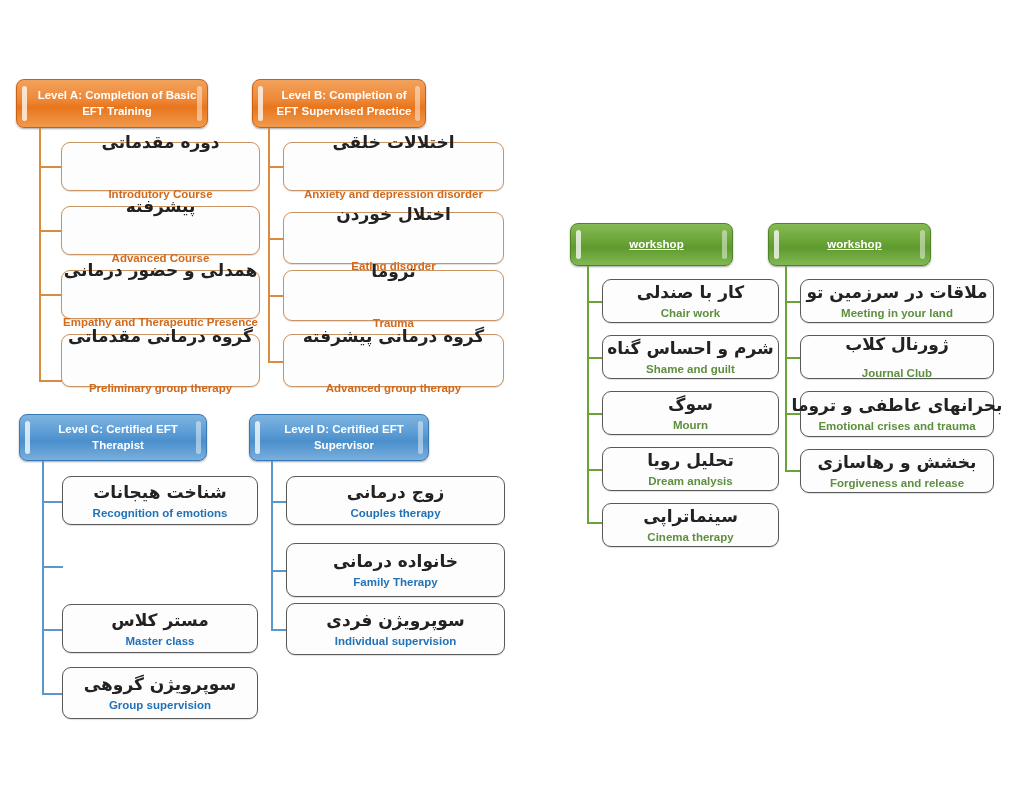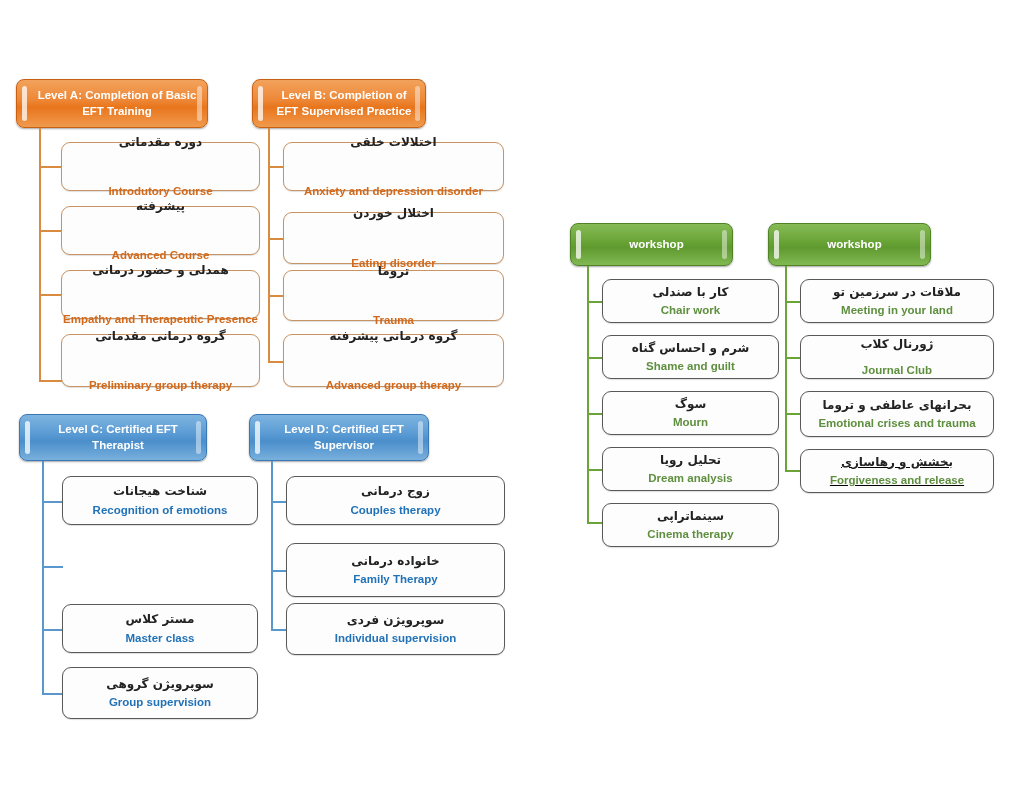--- a/index.html
+++ b/index.html
@@ -37,37 +37,38 @@
     background:linear-gradient(180deg,#f2a25c 0%,#ee8837 42%,#e8751c 58%,#f09a4e 100%);
     border:1px solid #c86114;
   }
   .hdr.blue{
     background:linear-gradient(180deg,#7eb4e0 0%,#5a9bd4 42%,#4a8ecb 58%,#79b0dd 100%);
     border:1px solid #3a78b5;
   }
   .hdr.green{
     background:linear-gradient(180deg,#86bb55 0%,#6aa437 42%,#5f9a2f 58%,#81b852 100%);
     border:1px solid #4f8326;
+    text-decoration:underline;
   }
 
   
   .leaf{
     position:absolute;
     box-sizing:border-box;
     background:#fdfdfd;
     border-radius:9px;
     display:flex;flex-direction:column;
     align-items:center;justify-content:center;
     padding:3px 6px;
     box-shadow:0 1px 1px rgba(0,0,0,.13);
   }
   .leaf .fa{
     font-family:"DejaVu Sans",sans-serif;
     direction:rtl;
-    font-size:12px;
+    font-size:17px;
     color:#222222;
     font-weight:bold;
     line-height:1.3;
     margin-bottom:3px;
     white-space:nowrap;
   }
   .leaf .en{
     font-size:11.5px;
     font-weight:bold;
     line-height:1.25;
@@ -233,18 +234,18 @@
     <div class="en">Meeting in your land</div>
   </div>
   <div class="leaf green" style="left:800px;top:335px;width:194px;height:44px;gap:8px;">
     <div class="fa">ژورنال کلاب</div>
     <div class="en">Journal Club</div>
   </div>
   <div class="leaf green" style="left:800px;top:391px;width:194px;height:46px;">
     <div class="fa">بحرانهای عاطفی و تروما</div>
     <div class="en">Emotional crises and trauma</div>
   </div>
-  <div class="leaf green" style="left:800px;top:449px;width:194px;height:44px;text-decoration:underline;">
+  <div class="leaf green" style="left:800px;top:449px;width:194px;height:44px;">
     <div class="fa">بخشش و رهاسازی</div>
     <div class="en">Forgiveness and release</div>
   </div>
 
 </div>
 
 </body></html>

